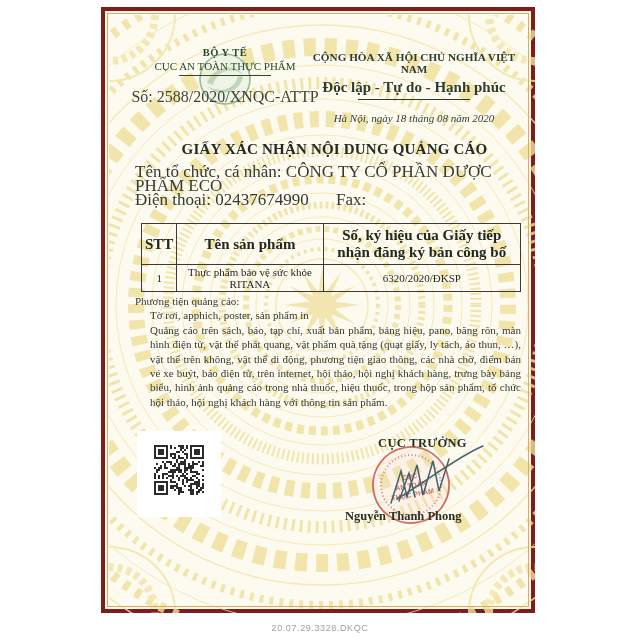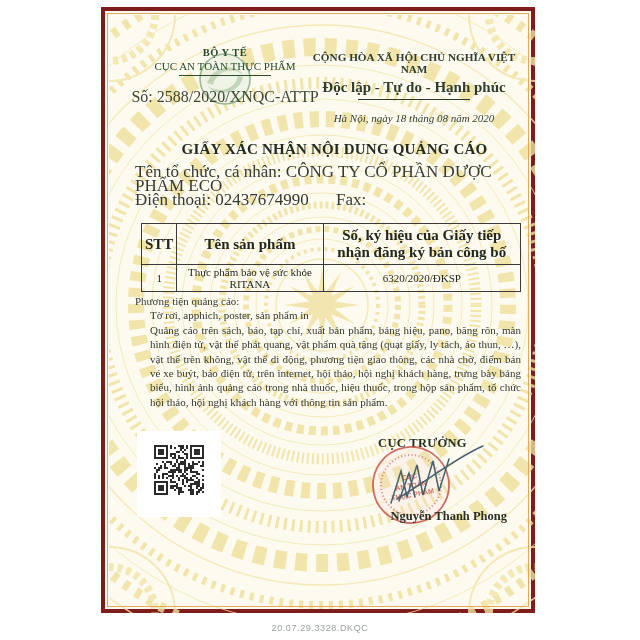--- a/index.html
+++ b/index.html
@@ -51,21 +51,21 @@
   .media-par{margin-left:15px;text-align:justify;}
 
   .closing{position:absolute;left:36px;top:396px;width:386px;font-size:11px;line-height:15.5px;color:#333a33;}
 
   .qr-box{position:absolute;left:32px;top:420px;width:84px;height:86px;background:#ffffff;}
   .qr-box svg{display:block;margin:14px auto 0;}
 
   .sig-title{position:absolute;left:240px;top:425px;width:155px;text-align:center;
     font-size:12.5px;font-weight:bold;color:#1f2e1f;letter-spacing:.3px;}
   .stamp-wrap{position:absolute;left:252px;top:426px;width:132px;height:92px;}
-  .signer-name{position:absolute;left:240px;top:498px;width:162px;text-align:right;
+  .signer-name{position:absolute;left:240px;top:498px;width:162px;text-align:left;
     font-size:12.5px;font-weight:bold;color:#2a2f25;}
 
   .footer-code{position:absolute;left:0;right:0;top:623px;text-align:center;
     font-family:"Liberation Sans","DejaVu Sans",sans-serif;
     font-size:9px;color:#9aa0a0;letter-spacing:.6px;}
 </style>
 </head>
 <body>
 
 <div class="certificate">

